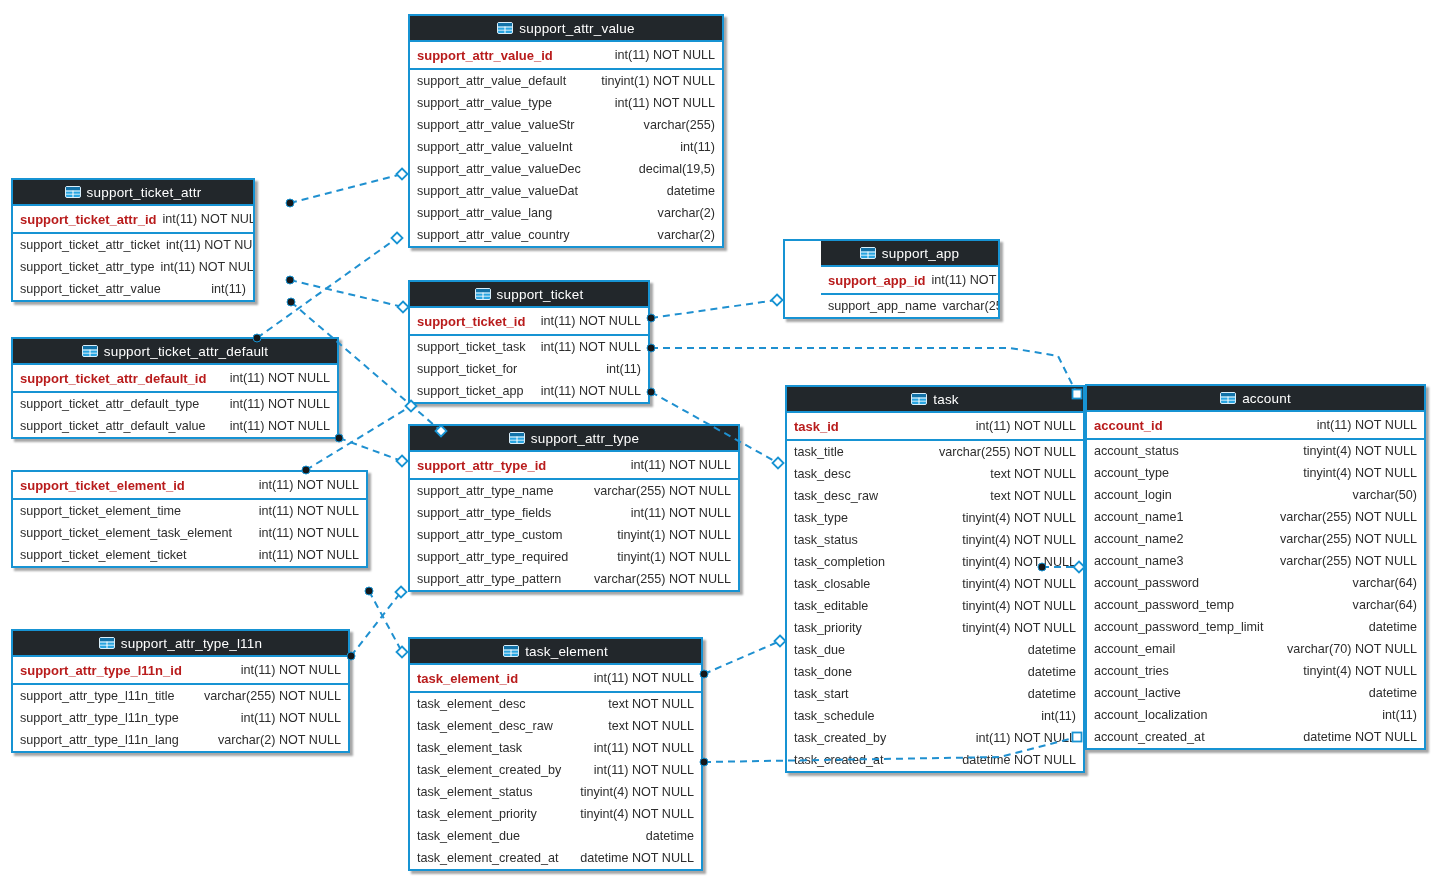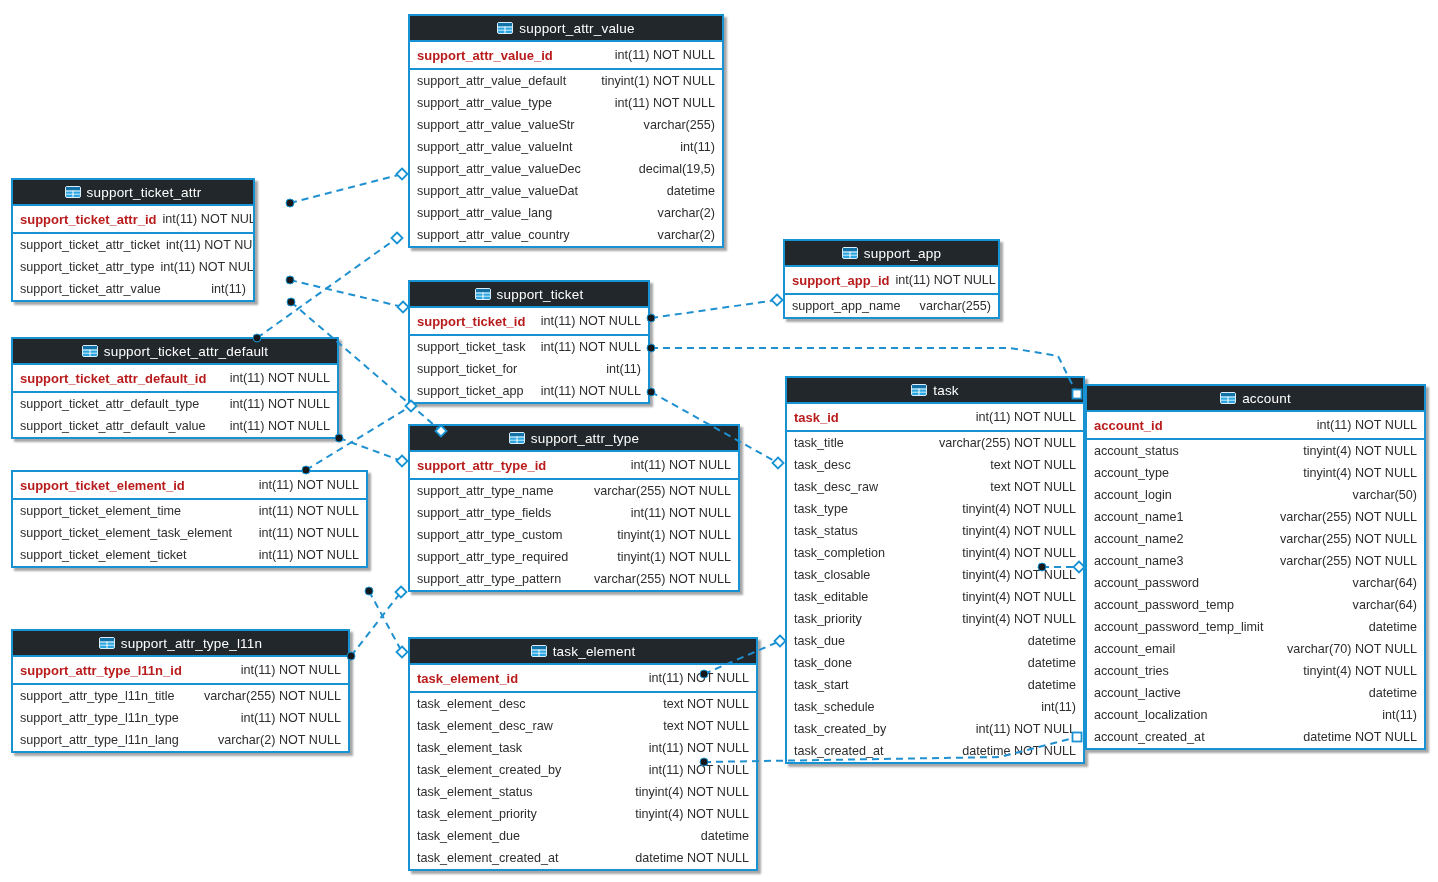--- a/index.html
+++ b/index.html
@@ -313,21 +313,21 @@
       </div>
       <div class="row">
         <span class="cn">support_attr_type_required</span>
         <span class="ct">tinyint(1) NOT NULL</span>
       </div>
       <div class="row">
         <span class="cn">support_attr_type_pattern</span>
         <span class="ct">varchar(255) NOT NULL</span>
       </div>
     </div>
-    <div class="tbl" style="left: 408px; top: 637px; width: 350px;">
+    <div class="tbl" style="left: 408px; top: 637px; width: 295px;">
       <div class="hd">
         <span class="tic">
           <svg width="16" height="12" viewBox="0 0 16 12">
             <rect x="0.5" y="0.5" width="15" height="11" rx="1.5" fill="#29a5e1" stroke="#d9eefa"></rect>
             <rect x="1" y="1" width="14" height="3.4" fill="#1272a8"></rect>
             <line x1="1" y1="5" x2="15" y2="5" stroke="#ffffff" stroke-width="1"></line>
             <line x1="1" y1="8.2" x2="15" y2="8.2" stroke="#ffffff" stroke-width="0.8"></line>
             <line x1="8" y1="4.6" x2="8" y2="11" stroke="#ffffff" stroke-width="1"></line>
           </svg>
         </span>
@@ -363,21 +363,21 @@
       </div>
       <div class="row">
         <span class="cn">task_element_due</span>
         <span class="ct">datetime</span>
       </div>
       <div class="row">
         <span class="cn">task_element_created_at</span>
         <span class="ct">datetime NOT NULL</span>
       </div>
     </div>
-    <div class="tbl" style="left: 783px; top: 239px; width: 217px;">
+    <div class="tbl" style="left: 783px; top: 239px; width: 217px; padding-left: 36px;">
       <div class="hd">
         <span class="tic">
           <svg width="16" height="12" viewBox="0 0 16 12">
             <rect x="0.5" y="0.5" width="15" height="11" rx="1.5" fill="#29a5e1" stroke="#d9eefa"></rect>
             <rect x="1" y="1" width="14" height="3.4" fill="#1272a8"></rect>
             <line x1="1" y1="5" x2="15" y2="5" stroke="#ffffff" stroke-width="1"></line>
             <line x1="1" y1="8.2" x2="15" y2="8.2" stroke="#ffffff" stroke-width="0.8"></line>
             <line x1="8" y1="4.6" x2="8" y2="11" stroke="#ffffff" stroke-width="1"></line>
           </svg>
         </span>
@@ -385,21 +385,21 @@
       </div>
       <div class="row pk">
         <span class="cn">support_app_id</span>
         <span class="ct">int(11) NOT NULL</span>
       </div>
       <div class="row">
         <span class="cn">support_app_name</span>
         <span class="ct">varchar(255)</span>
       </div>
     </div>
-    <div class="tbl" style="left: 785px; top: 376px; width: 300px;">
+    <div class="tbl" style="left: 785px; top: 385px; width: 300px;">
       <div class="hd">
         <span class="tic">
           <svg width="16" height="12" viewBox="0 0 16 12">
             <rect x="0.5" y="0.5" width="15" height="11" rx="1.5" fill="#29a5e1" stroke="#d9eefa"></rect>
             <rect x="1" y="1" width="14" height="3.4" fill="#1272a8"></rect>
             <line x1="1" y1="5" x2="15" y2="5" stroke="#ffffff" stroke-width="1"></line>
             <line x1="1" y1="8.2" x2="15" y2="8.2" stroke="#ffffff" stroke-width="0.8"></line>
             <line x1="8" y1="4.6" x2="8" y2="11" stroke="#ffffff" stroke-width="1"></line>
           </svg>
         </span>

